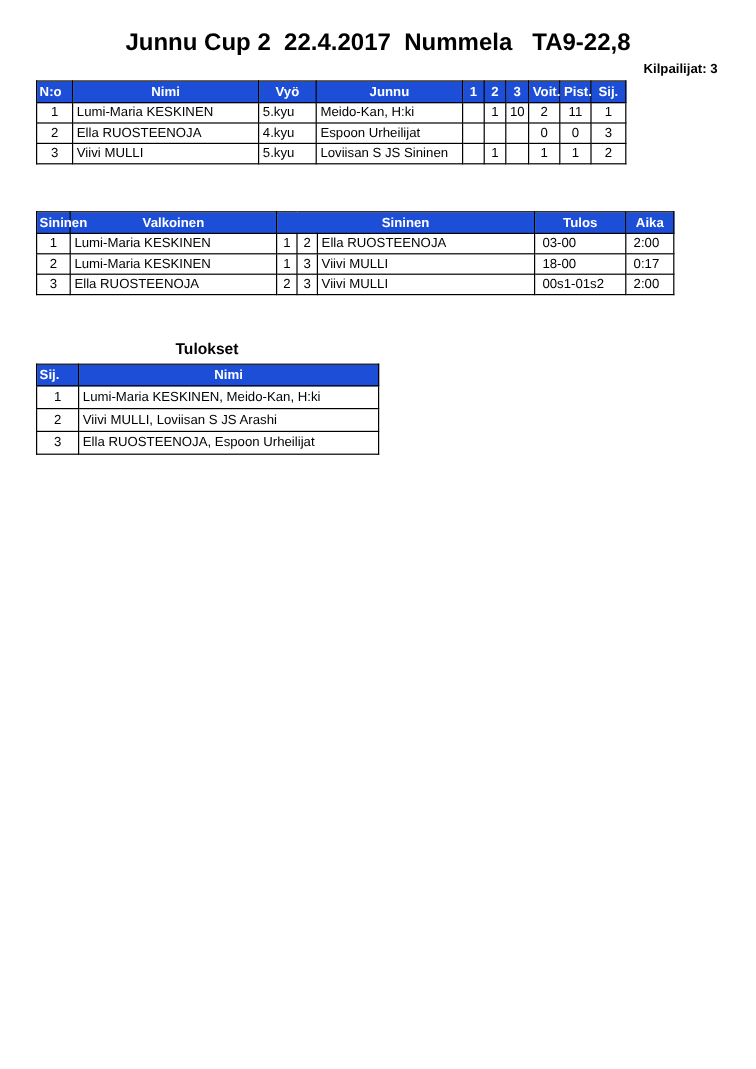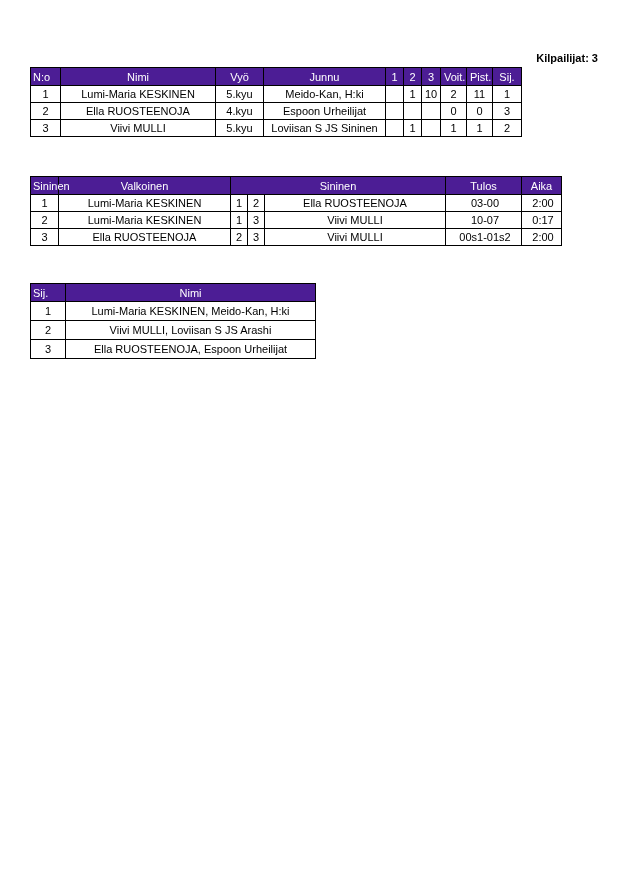--- a/index.html
+++ b/index.html
@@ -42,40 +42,41 @@
   .sec1 .section-title { padding-right: 70px; }
   table { border-collapse: collapse; table-layout: fixed; width: 100%; }
   th, td {
     border: 1px solid #000000;
     font-size: 11px;
     white-space: nowrap;
     padding: 0 3px;
     vertical-align: middle;
   }
   thead th {
-    background: #4c1d95;
+    background: #1d4ed8;
     color: #ffffff;
     border-color: #000000;
-    font-weight: normal;
+    font-weight: bold;
     text-align: center;
     height: 17px;
     overflow: visible;
   }
   tbody td { height: 16px; overflow: hidden; }
   .sec3 tbody td { height: 18px; }
-  .al  { text-align: center; }
+  .al  { text-align: left; }
   .ac  { text-align: center; }
   .alh { text-align: left; padding-left: 2px; }
   .pad6 { padding-left: 6px; }
 </style>
 </head>
 <body>
 
 <div class="page">
 
+  <div class="doc-title">Junnu Cup 2  22.4.2017  Nummela   TA9-22,8</div>
   <div class="count-label">Kilpailijat: 3</div>
 
   <section class="section sec1">
     <table>
       <colgroup>
         <col style="width:30px">
           <col style="width:155px">
           <col style="width:48px">
           <col style="width:122px">
         <col style="width:18px">
@@ -169,37 +170,38 @@
           <td class="al">Ella RUOSTEENOJA</td>
           <td class="al pad6">03-00</td>
           <td class="al pad6">2:00</td>
         </tr>
         <tr>
           <td class="ac">2</td>
           <td class="al">Lumi-Maria KESKINEN</td>
           <td class="ac">1</td>
           <td class="ac">3</td>
           <td class="al">Viivi MULLI</td>
-          <td class="al pad6">10-07</td>
+          <td class="al pad6">18-00</td>
           <td class="al pad6">0:17</td>
         </tr>
         <tr>
           <td class="ac">3</td>
           <td class="al">Ella RUOSTEENOJA</td>
           <td class="ac">2</td>
           <td class="ac">3</td>
           <td class="al">Viivi MULLI</td>
           <td class="al pad6">00s1-01s2</td>
           <td class="al pad6">2:00</td>
         </tr>
       </tbody>
     </table>
   </section>
 
   <section class="section sec3">
+    <h2 class="section-title">Tulokset</h2>
     <table>
       <colgroup>
         <col style="width:35px">
           <col style="width:250px">
       </colgroup>
       <thead>
         <tr>
           <th class="alh">Sij.</th>
           <th>Nimi</th>
         </tr>

